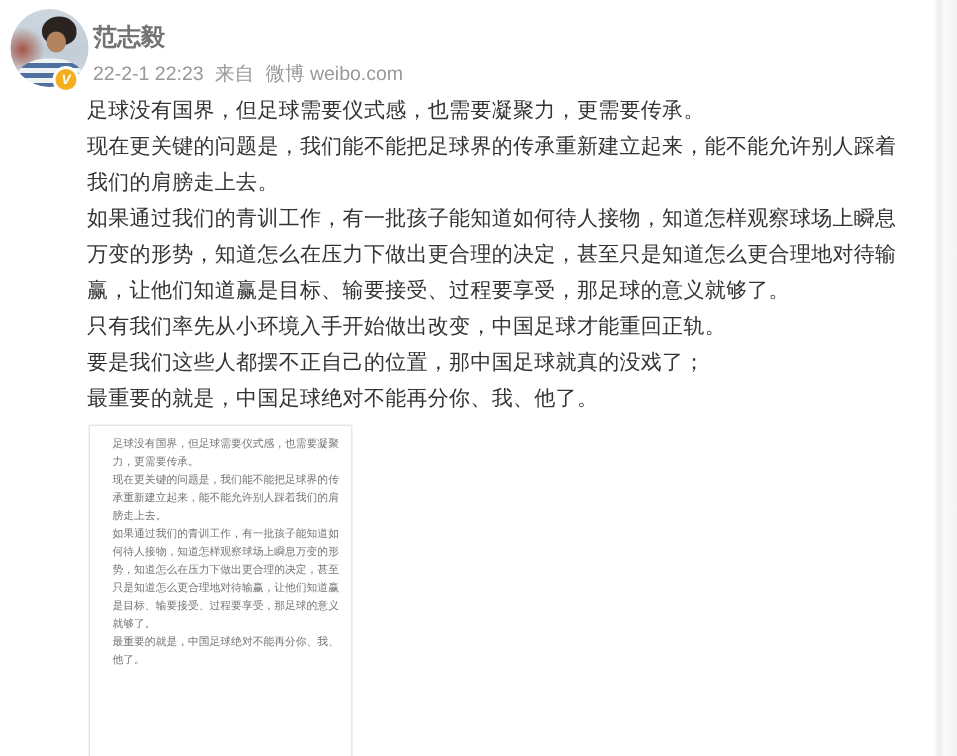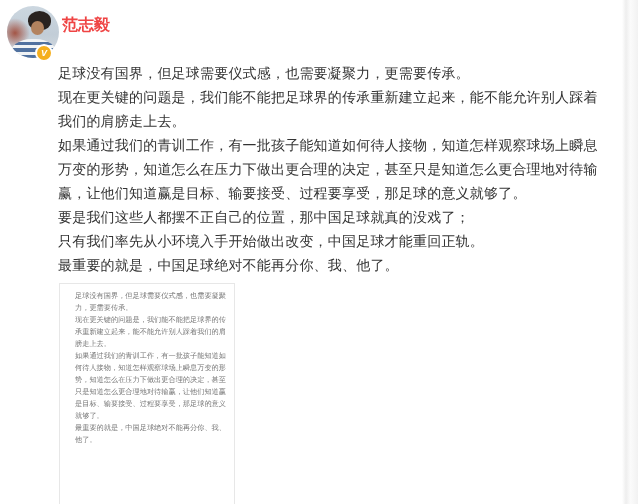--- a/index.html
+++ b/index.html
@@ -16,21 +16,21 @@
            border-radius:50% 50% 42% 46%;background:#2a2320;}
   .av-face{position:absolute;left:24px;top:15px;width:13px;height:14px;border-radius:50%;
            background:#b3835f;}
   .av-jersey{position:absolute;left:3px;top:33px;width:47px;height:22px;
              border-radius:45% 45% 0 0/70% 70% 0 0;
              background:repeating-linear-gradient(180deg,#f0f3f5 0 3px,#50719f 3px 6.5px);}
   .v-badge{position:absolute;left:35px;top:44px;width:14px;height:14px;border-radius:50%;
            background:#f5af1e;border:2px solid #ffffff;color:#ffffff;
            font-size:9px;font-weight:bold;font-style:italic;
            display:flex;align-items:center;justify-content:center;line-height:1;}
-  .name{position:absolute;left:62px;top:15px;font-size:16px;font-weight:bold;color:#ef4444;
+  .name{position:absolute;left:62px;top:15px;font-size:16px;font-weight:bold;color:#737373;
         cursor:pointer;}
   .meta{position:absolute;left:62px;top:40px;font-size:13px;color:#999999;}
   .meta .gap{margin-left:4px;}
   .meta .src{cursor:pointer;}
 
   
   .post-text{position:absolute;left:58px;top:61px;width:545px;
              font-size:14px;line-height:24px;letter-spacing:0.2px;color:#333333;}
   .post-text p{margin:0;padding:0;}
 
@@ -53,27 +53,32 @@
   <div class="avatar">
     <div class="av-red"></div>
     <div class="av-jersey"></div>
     <div class="av-hair"></div>
     <div class="av-face"></div>
   </div>
   <div class="v-badge">
     <span>V</span>
   </div>
   <div class="name">范志毅</div>
+  <div class="meta">
+    <span>22-2-1 22:23</span>
+    <span class="gap">来自</span>
+    <span class="gap src">微博 weibo.com</span>
+  </div>
 
   <div class="post-text">
     <p>足球没有国界，但足球需要仪式感，也需要凝聚力，更需要传承。</p>
     <p>现在更关键的问题是，我们能不能把足球界的传承重新建立起来，能不能允许别人踩着我们的肩膀走上去。</p>
     <p>如果通过我们的青训工作，有一批孩子能知道如何待人接物，知道怎样观察球场上瞬息万变的形势，知道怎么在压力下做出更合理的决定，甚至只是知道怎么更合理地对待输赢，让他们知道赢是目标、输要接受、过程要享受，那足球的意义就够了。</p>
+    <p>只有我们率先从小环境入手开始做出改变，中国足球才能重回正轨。</p>
     <p>要是我们这些人都摆不正自己的位置，那中国足球就真的没戏了；</p>
-    <p>只有我们率先从小环境入手开始做出改变，中国足球才能重回正轨。</p>
     <p>最重要的就是，中国足球绝对不能再分你、我、他了。</p>
   </div>
 
   <div class="attachment">
     <p>足球没有国界，但足球需要仪式感，也需要凝聚力，更需要传承。</p>
     <p>现在更关键的问题是，我们能不能把足球界的传承重新建立起来，能不能允许别人踩着我们的肩膀走上去。</p>
     <p>如果通过我们的青训工作，有一批孩子能知道如何待人接物，知道怎样观察球场上瞬息万变的形势，知道怎么在压力下做出更合理的决定，甚至只是知道怎么更合理地对待输赢，让他们知道赢是目标、输要接受、过程要享受，那足球的意义就够了。</p>
     <p>最重要的就是，中国足球绝对不能再分你、我、他了。</p>
   </div>
 

